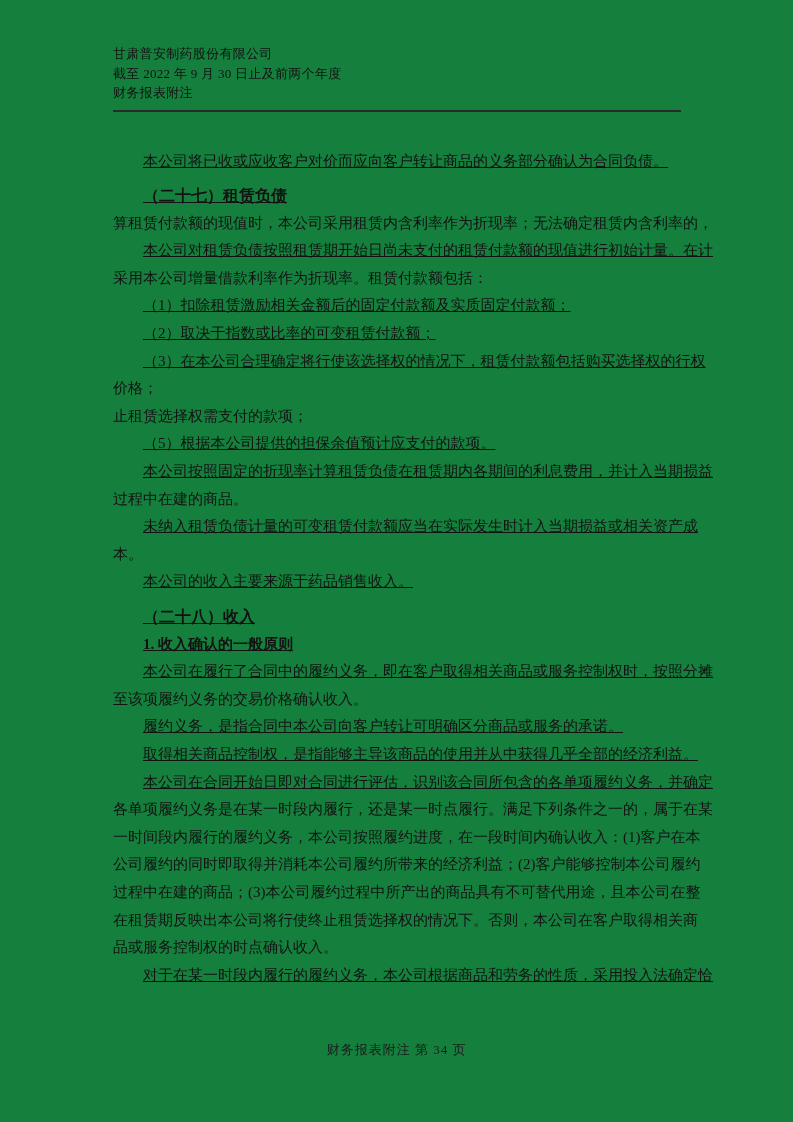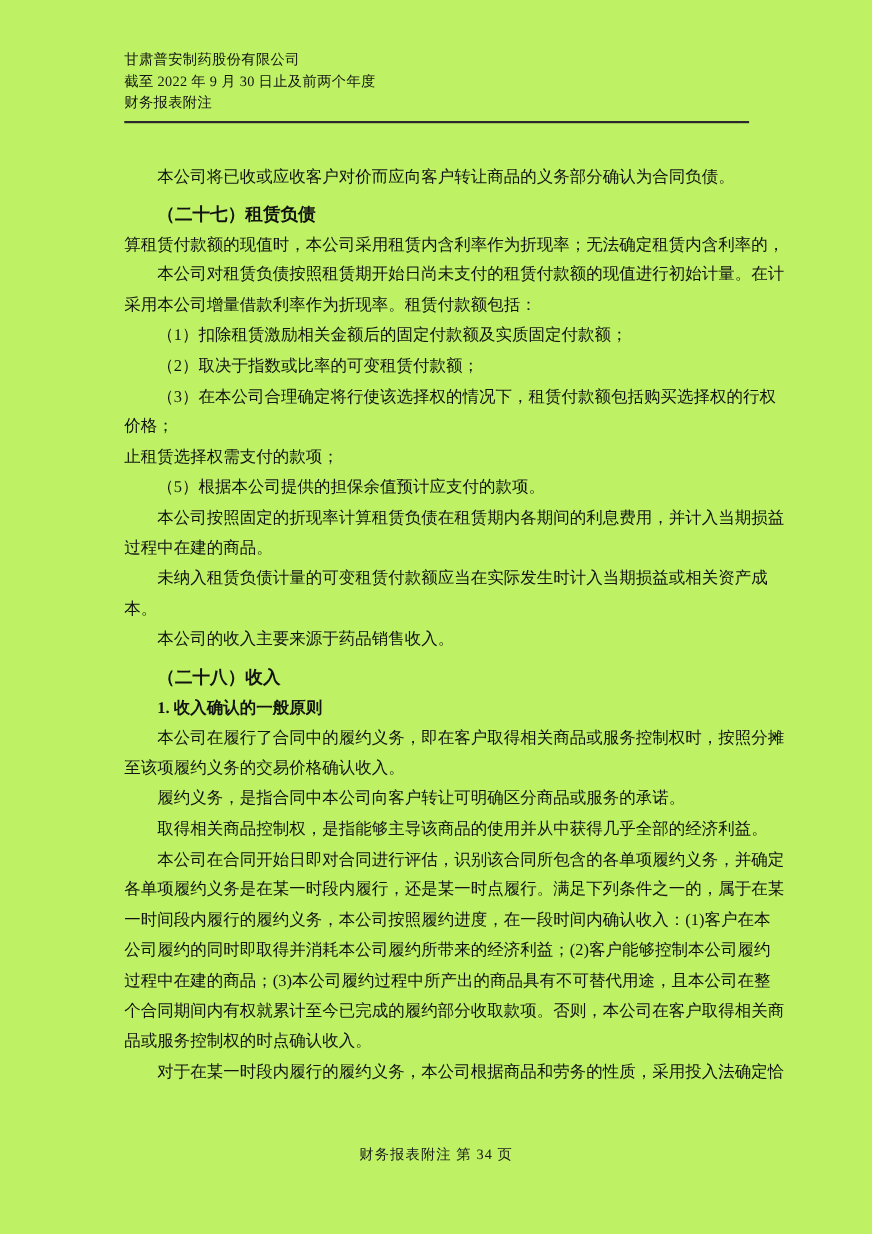--- a/index.html
+++ b/index.html
@@ -13,40 +13,40 @@
     font-family: "Liberation Serif", "DejaVu Serif", serif;
     color: #121212;
     overflow: hidden;
   }
   .page {
     position: relative;
     width: 793px;
     height: 1122px;
     box-sizing: border-box;
     padding: 44px 112px 0 113px;
-    background: #bef264;
+    background: #15803d;
   }
   .doc-header {
     font-size: 13px;
     line-height: 19.5px;
     letter-spacing: 0.3px;
   }
   .doc-header .hline { white-space: nowrap; }
   .header-rule {
     border: none;
     border-top: 2px solid #2a2a2a;
     margin: 7px 0 0 0;
   }
   .doc-body {
     margin-top: 36px;
     font-size: 15px;
     line-height: 27.6px;
   }
   .line { white-space: nowrap; }
-  .indent { padding-left: 30px; }
+  .indent { padding-left: 30px; text-decoration: underline; }
   .h2 {
     font-weight: bold;
     font-size: 16px;
     margin-top: 7px;
   }
   .h3 {
     font-weight: bold;
     font-size: 15px;
   }
   .doc-footer {
@@ -94,20 +94,20 @@
       <div class="line h3 indent">1. 收入确认的一般原则</div>
       <div class="line para indent">本公司在履行了合同中的履约义务，即在客户取得相关商品或服务控制权时，按照分摊</div>
       <div class="line para">至该项履约义务的交易价格确认收入。</div>
       <div class="line para indent">履约义务，是指合同中本公司向客户转让可明确区分商品或服务的承诺。</div>
       <div class="line para indent">取得相关商品控制权，是指能够主导该商品的使用并从中获得几乎全部的经济利益。</div>
       <div class="line para indent">本公司在合同开始日即对合同进行评估，识别该合同所包含的各单项履约义务，并确定</div>
       <div class="line para">各单项履约义务是在某一时段内履行，还是某一时点履行。满足下列条件之一的，属于在某</div>
       <div class="line para">一时间段内履行的履约义务，本公司按照履约进度，在一段时间内确认收入：(1)客户在本</div>
       <div class="line para">公司履约的同时即取得并消耗本公司履约所带来的经济利益；(2)客户能够控制本公司履约</div>
       <div class="line para">过程中在建的商品；(3)本公司履约过程中所产出的商品具有不可替代用途，且本公司在整</div>
-      <div class="line para">个合同期间内有权就累计至今已完成的履约部分收取款项。否则，本公司在客户取得相关商</div>
+      <div class="line para">在租赁期反映出本公司将行使终止租赁选择权的情况下。否则，本公司在客户取得相关商</div>
       <div class="line para">品或服务控制权的时点确认收入。</div>
       <div class="line para indent">对于在某一时段内履行的履约义务，本公司根据商品和劳务的性质，采用投入法确定恰</div>
     </div>
 
   <div class="doc-footer">财务报表附注 第 34 页</div>
 
 </div>
 
 </body></html>

